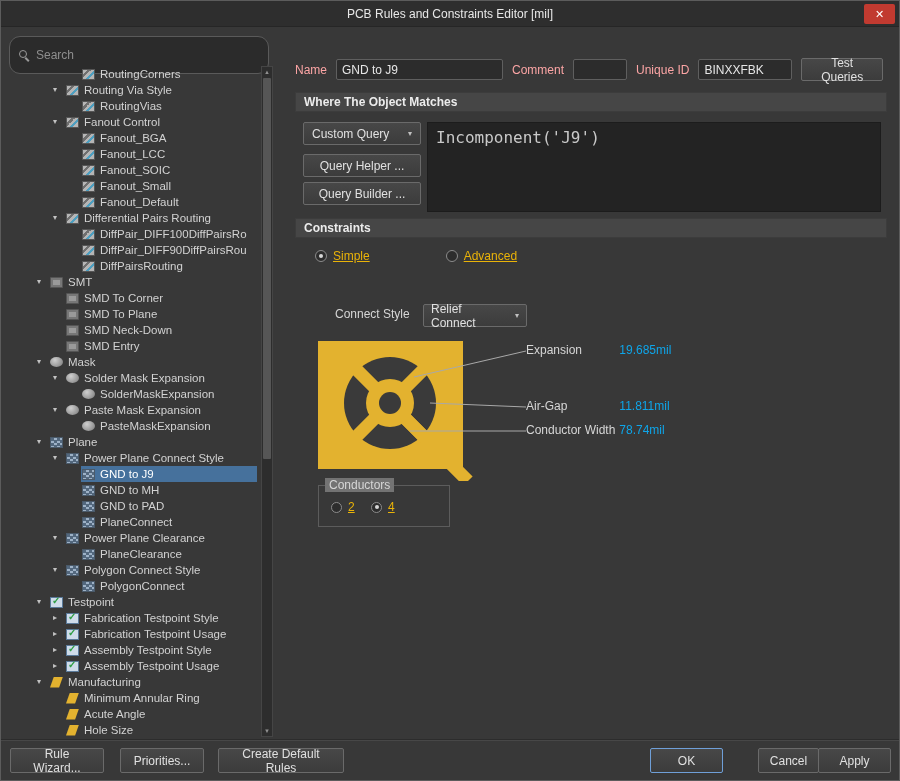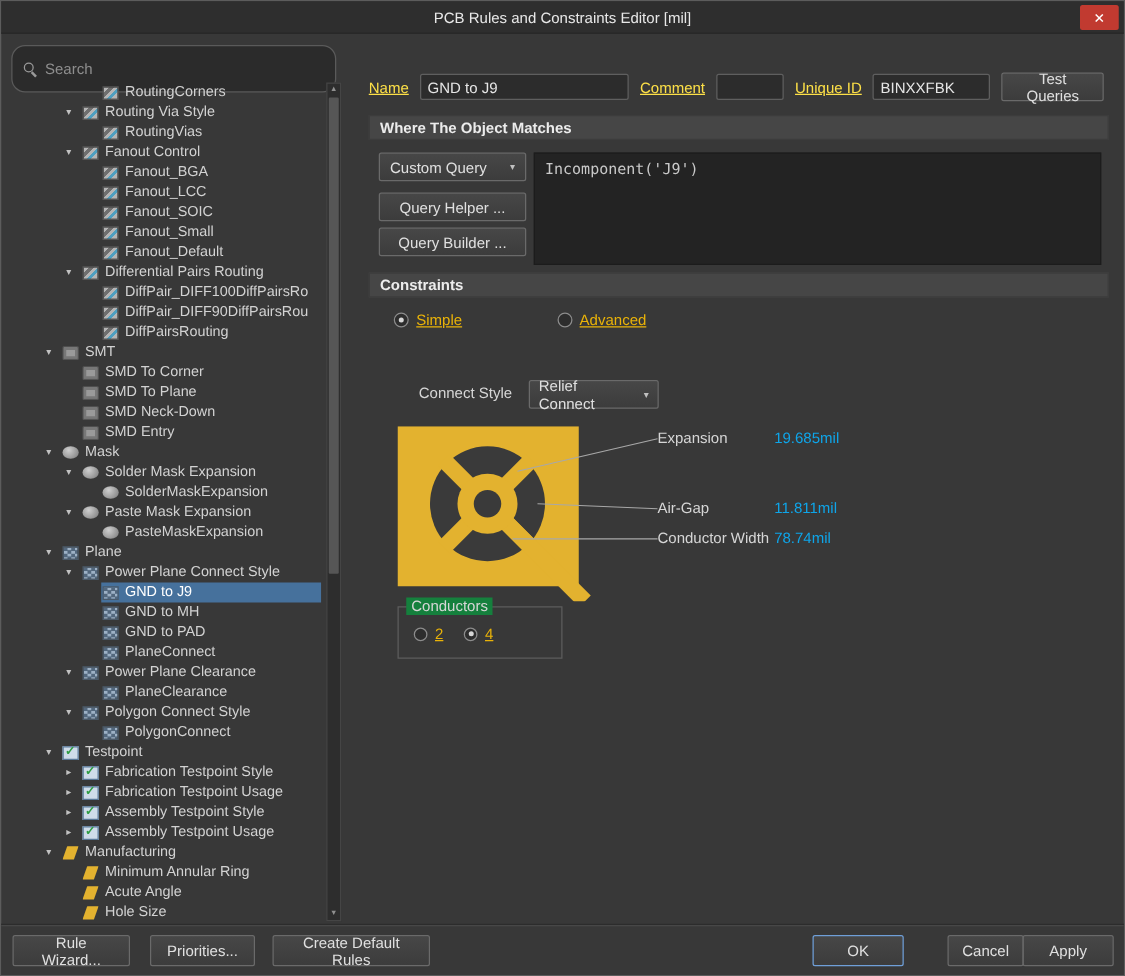--- a/index.html
+++ b/index.html
@@ -38,57 +38,57 @@
   .icon-manufacturing{background:#e3b22f;clip-path:polygon(30% 0,100% 0,70% 100%,0 100%);}
 
   .scrollbar{position:absolute;right:6px;top:38px;bottom:2px;width:12px;background:#2d2d2d;border:1px solid #454545;}
   .scroll-arrow{position:absolute;left:0;right:0;height:10px;color:#909090;font-size:6px;text-align:center;line-height:10px;}
   .scroll-up{top:0;}
   .scroll-down{bottom:0;}
   .scroll-thumb{position:absolute;left:1px;right:1px;top:11px;height:57%;background:#565656;border-radius:1px;}
 
   
   .main{position:absolute;left:282px;top:27px;bottom:41px;right:0;}
-  .field-label{color:#fde047;flex:none;text-decoration:underline;}
+  .field-label{color:#fca5a5;flex:none;}
   .text-input{height:21px;background:#2c2c2c;border:1px solid #5f5f5f;border-radius:2px;color:#e6e6e6;padding:0 5px;font-size:12px;font-family:inherit;outline:none;}
   .name-input{width:170px;}
   .comment-input{width:54px;}
   .id-input{width:94px;}
   .name-row{position:absolute;top:30px;left:12px;right:16px;height:23px;display:flex;align-items:center;gap:9px;}
   .btn{height:23px;background:linear-gradient(#474747,#3c3c3c);border:1px solid #6a6a6a;border-radius:2px;color:#e0e0e0;font-size:12px;font-family:inherit;display:inline-flex;align-items:center;justify-content:center;padding:0 9px;}
   .test-queries{margin-left:auto;}
 
   .section-header{position:absolute;left:12px;right:12px;height:20px;background:#464646;border:1px solid #3c3c3c;color:#ececec;font-weight:bold;line-height:18px;padding:0 8px;font-size:12px;}
   .where-header{top:64px;}
   .constraints-header{top:190px;}
 
   .scope-btn{position:absolute;left:20px;width:118px;}
   .custom-query{top:94px;justify-content:space-between;padding:0 8px;}
   .query-helper{top:126px;}
   .query-builder{top:154px;}
-  .query-box{position:absolute;left:144px;top:94px;right:18px;height:90px;background:#232323;border:1px solid #1c1c1c;color:#c9c9c9;font-family:"DejaVu Sans Mono",monospace;font-size:12px;padding:5px 8px;}
+  .query-box{position:absolute;left:144px;top:94px;right:18px;height:90px;background:#232323;border:1px solid #1c1c1c;color:#c9c9c9;font-family:"DejaVu Sans Mono",monospace;font-size:16px;padding:5px 8px;}
   .caret{font-size:8px;color:#c0c0c0;margin-left:6px;flex:none;}
 
   .mode-row{position:absolute;top:221px;left:32px;height:14px;display:flex;align-items:center;}
   .radio{width:12px;height:12px;border-radius:50%;border:1px solid #8c8c8c;background:#2d2d2d;position:relative;flex:none;display:inline-block;}
   .radio.checked::after{content:'';position:absolute;left:3px;top:3px;right:3px;bottom:3px;border-radius:50%;background:#d7d7d7;}
   .radio-label{margin-left:6px;color:#eab308;text-decoration:underline;}
   .advanced-gap{margin-left:76px;}
 
   .connect-label{position:absolute;top:279px;left:52px;width:86px;color:#d6d6d6;}
   .connect-dropdown{position:absolute;top:276px;left:140px;width:104px;justify-content:space-between;padding:0 7px;}
 
   .graphic{position:absolute;top:313px;left:0;right:0;height:140px;}
   .pad-svg{position:absolute;left:35px;top:0;}
   .prop-row{position:absolute;left:243px;right:0;height:14px;}
   .prop-label{display:inline-block;width:90px;color:#d6d6d6;}
   .prop-value{color:#0ea5e9;}
 
   .conductors-box{position:absolute;top:457px;left:35px;width:132px;height:42px;border:1px solid #5c5c5c;}
-  .conductors-legend{position:absolute;top:-8px;left:6px;background:#15803d;padding:0 4px;color:#d6d6d6;}
+  .conductors-legend{position:absolute;top:-8px;left:6px;background:#737373;padding:0 4px;color:#d6d6d6;}
   .conductor-option{position:absolute;top:14px;display:flex;align-items:center;}
   .conductor-option .radio{width:11px;height:11px;}
   .conductor-option .radio.checked::after{left:2.5px;top:2.5px;right:2.5px;bottom:2.5px;}
 
   
   .footer{position:absolute;left:0;right:0;bottom:0;height:41px;background:#383838;border-top:1px solid #2c2c2c;box-shadow:inset 0 1px 0 #474747;}
   .footer .btn{position:absolute;top:8px;height:25px;}
   .rule-wizard{left:9px;width:94px;}
   .priorities{left:119px;width:84px;}
   .create-defaults{left:217px;width:126px;}

